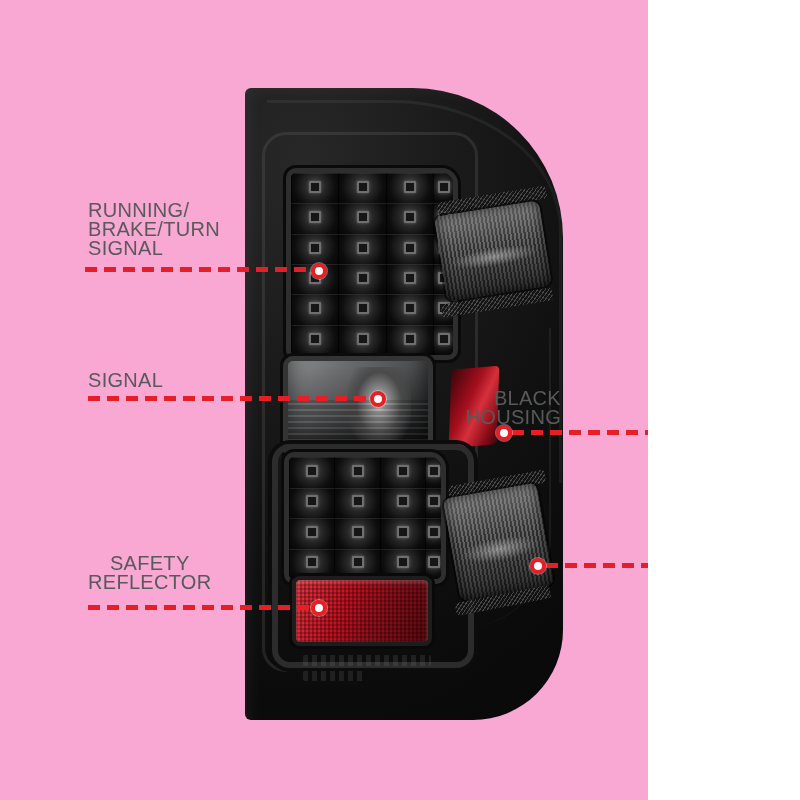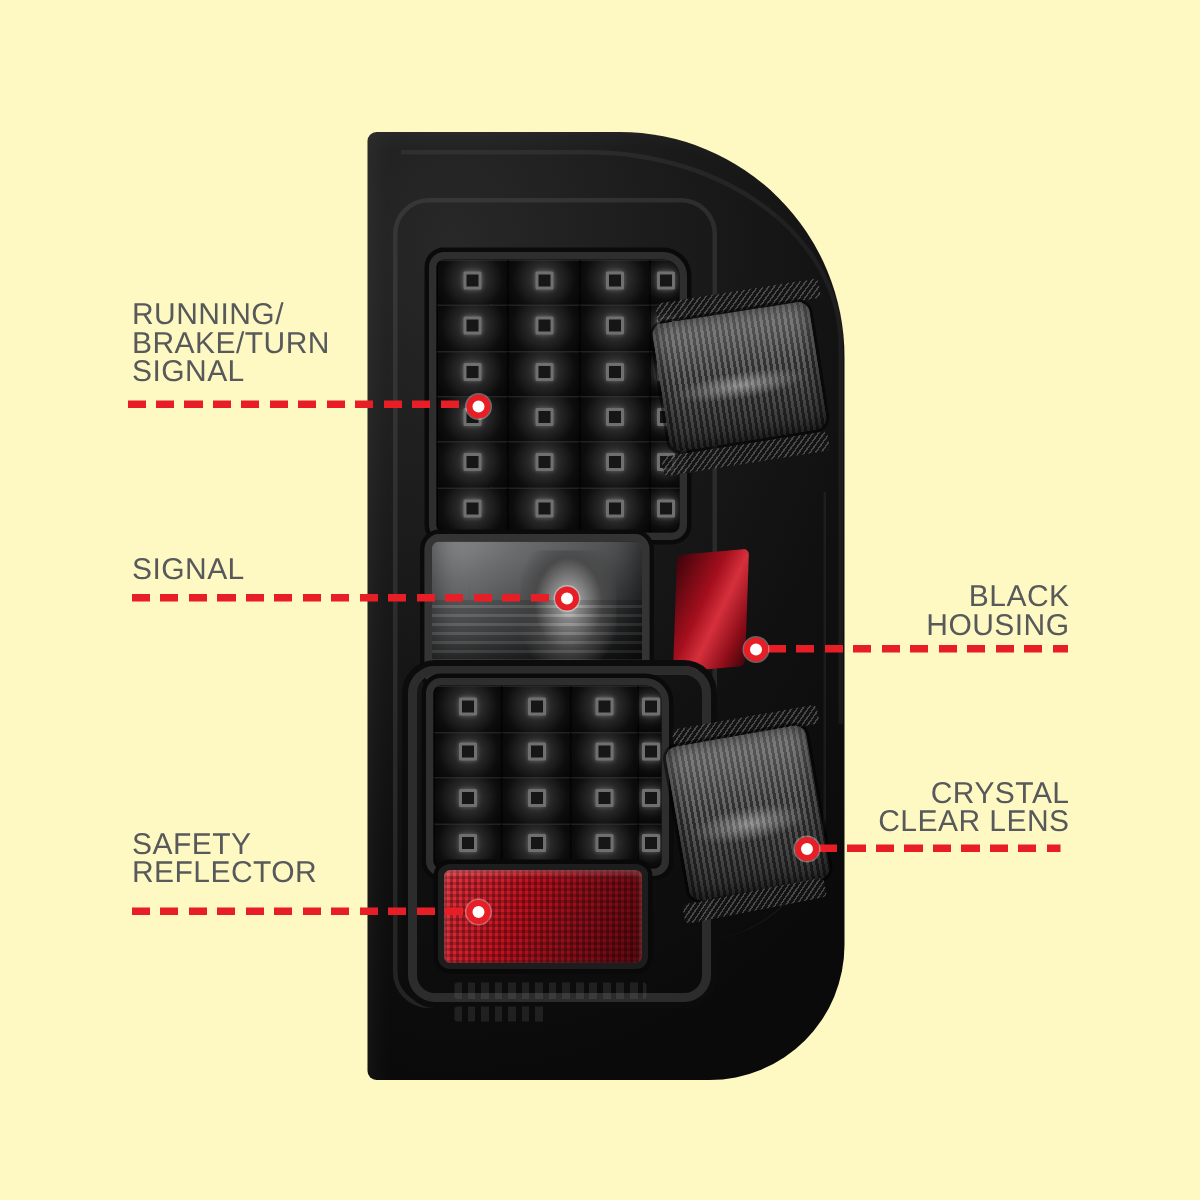--- a/index.html
+++ b/index.html
@@ -1,21 +1,21 @@
 <!DOCTYPE html>
 <html style="--red: #e81e26; --label: #58595b;"><head>
 <meta charset="utf-8">
 <style>
   :root{
     --red:#e81e26;
     --label:#58595b;
   }
   html,body{margin:0;padding:0;background:#fff;}
   .canvas{
-    position:relative;width:800px;height:800px;background:#fef9c3;overflow:hidden;
+    position:relative;width:648px;height:800px;background:#f9a8d4;overflow:hidden;
     font-family:"Liberation Sans",sans-serif;
     text-decoration:underline;
   }
   
   .body{
     position:absolute;left:245px;top:88px;width:318px;height:632px;
     background:radial-gradient(130% 90% at 18% 12%, #282828 0%, #1b1b1b 35%, #101010 70%, #0a0a0a 100%);
     border-radius:6px 150px 90px 6px;
     box-shadow:inset 10px 6px 18px -8px rgba(255,255,255,.07);
   }
@@ -217,28 +217,26 @@
   <div class="callout" style="left:88px;top:201px;">RUNNING/
 BRAKE/TURN
 SIGNAL</div>
   <div class="leader" style="left:85px;top:267px;width:226px;"></div>
   <div class="dot" style="left:311px;top:263px;"></div>
 
   <div class="callout" style="left:88px;top:371px;">SIGNAL</div>
   <div class="leader" style="left:88px;top:396px;width:282px;"></div>
   <div class="dot" style="left:370px;top:391px;"></div>
 
-  <div class="callout" style="left:88px;top:554px;">SAFETY
+  <div class="callout" style="left:88px;top:554px;text-align:center;">SAFETY
 REFLECTOR</div>
   <div class="leader" style="left:88px;top:605px;width:223px;"></div>
   <div class="dot" style="left:311px;top:600px;"></div>
 
   <div class="callout r" style="right:87px;top:389px;text-align:right;">BLACK
 HOUSING</div>
   <div class="leader" style="left:512px;top:430px;width:200px;"></div>
   <div class="dot" style="left:496px;top:425px;"></div>
 
-  <div class="callout r" style="right:87px;top:520px;">CRYSTAL
-CLEAR LENS</div>
   <div class="leader" style="left:546px;top:563px;width:161px;"></div>
   <div class="dot" style="left:530px;top:558px;"></div>
 
 </div>
 
 </body></html>

